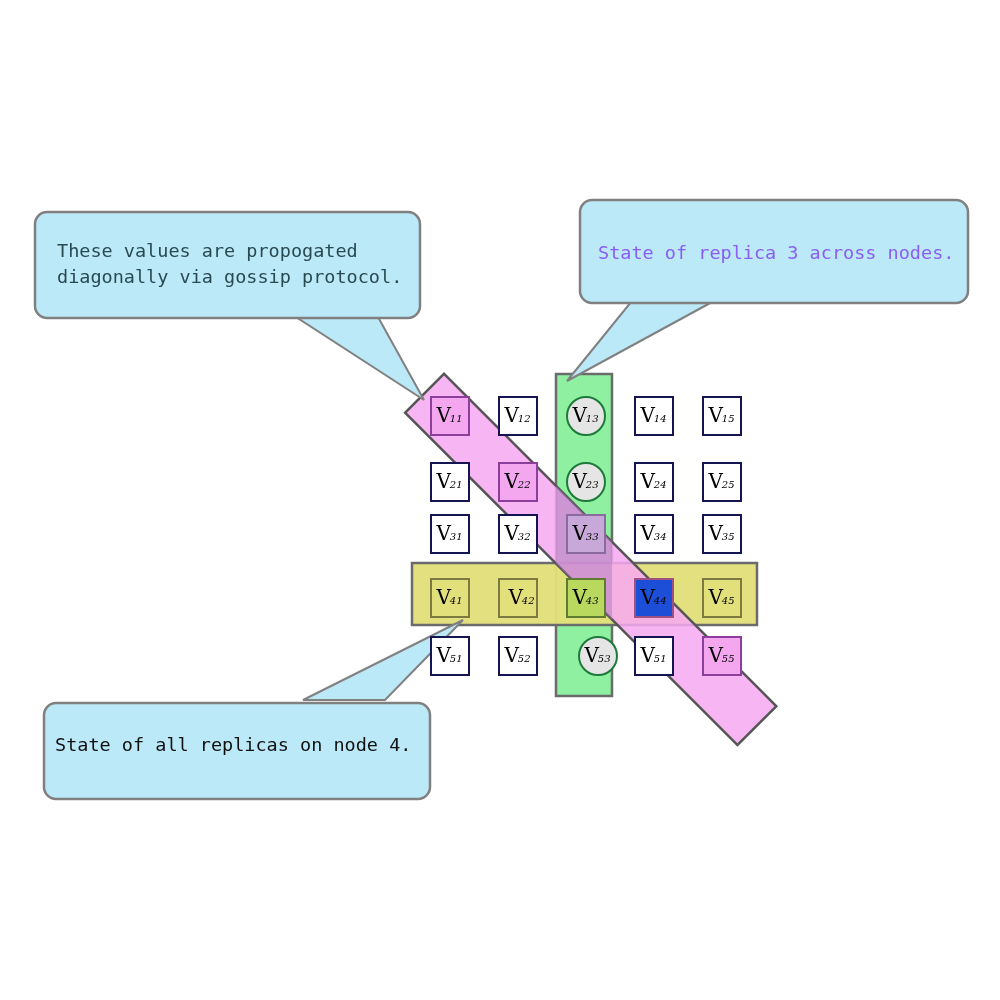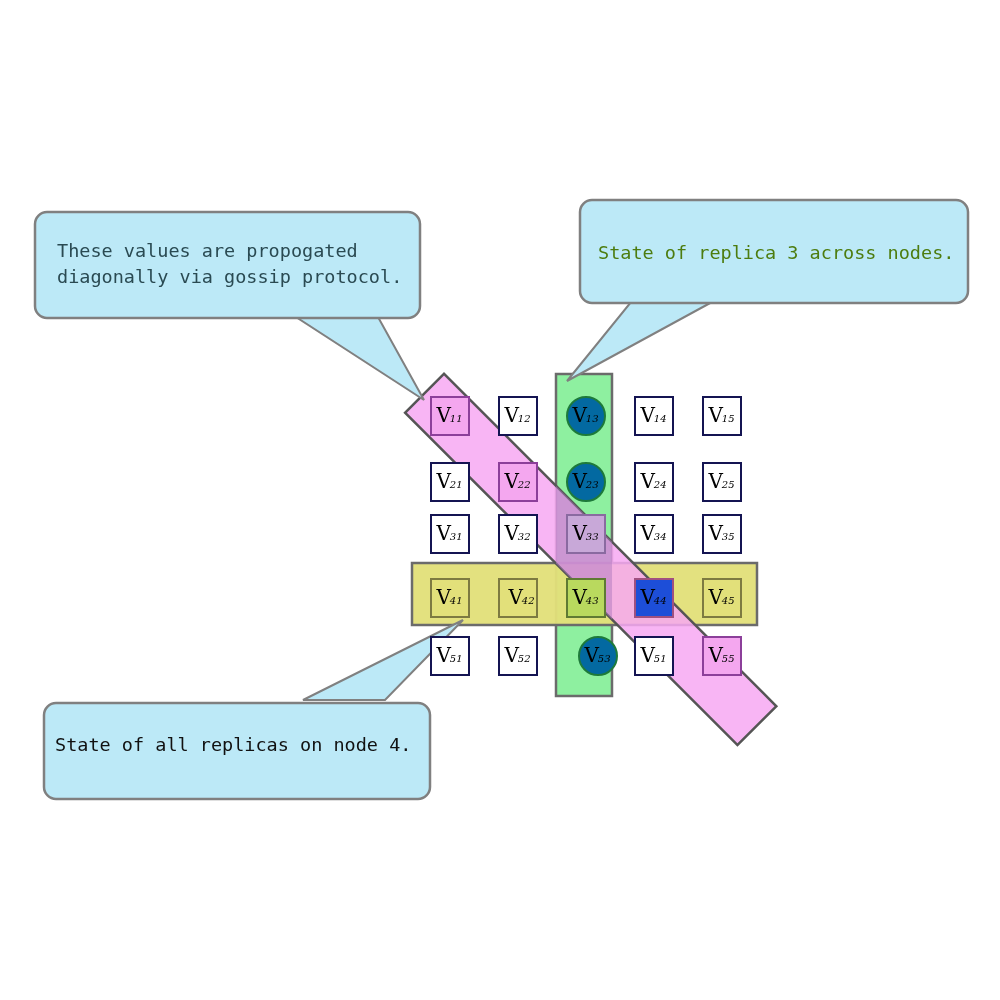--- a/index.html
+++ b/index.html
@@ -75,21 +75,21 @@
     font-family: "DejaVu Serif", serif;
     font-size: 10px;
     font-style: italic;
     vertical-align: baseline;
     position: relative;
     top: 0;
     left: -1px;
   }
   
   .cell.pink   { background: #f4a7ef; border-color: #8c3f9a; }
-  .cell.green  { background: #0369a1; border-color: #1e7a3a; border-radius: 20px; }
+  .cell.green  { background: #e5e5e5; border-color: #1e7a3a; border-radius: 20px; }
   .cell.yellow { background: #e2e07a; border-color: #7d7a41; }
   .cell.olive  { background: #b9d95e; border-color: #5f7a33; }
   .cell.plum   { background: #c8a8d8; border-color: #8a6aa0; }
   .cell.rose   { background: #1d4ed8; border-color: #a05080; }
   .cell.transparent-border { border-color: #141452; }
 </style>
 </head>
 <body>
 
 <div id="stage">
@@ -123,21 +123,21 @@
     <rect x="580" y="200" rx="12" ry="12" width="388" height="103" fill="#bce9f7" stroke="#808080" stroke-width="2.5"></rect>
 
     <path d="M 303,700 L 385,700 L 463,620 Z" fill="#bce9f7" stroke="#808080" stroke-width="2"></path>
 
     <rect x="44" y="703" rx="12" ry="12" width="386" height="96" fill="#bce9f7" stroke="#808080" stroke-width="2.5"></rect>
   </svg>
 
   <div class="callout-text" id="callout-diagonal-text" style="color: rgb(42, 74, 82);"><span>These values are propogated</span>
 <span>diagonally via gossip protocol.</span></div>
 
-  <div class="callout-text" id="callout-replica-text" style="color: #4d7c0f;">State of replica 3 across nodes.</div>
+  <div class="callout-text" id="callout-replica-text" style="color: #8b5cf6;">State of replica 3 across nodes.</div>
 
   <div class="callout-text" id="callout-node-text" style="color: rgb(17, 17, 17);">State of all replicas on node 4.</div>
 
   <div id="grid">
       <div class="cell pink" style="left: 430px; top: 396px; width: 40px; height: 40px;">
         <span class="vlabel">V<sub>11</sub></span>
       </div>
       <div class="cell transparent-border" style="left: 498px; top: 396px; width: 40px; height: 40px;">
         <span class="vlabel">V<sub>12</sub></span>
       </div>

